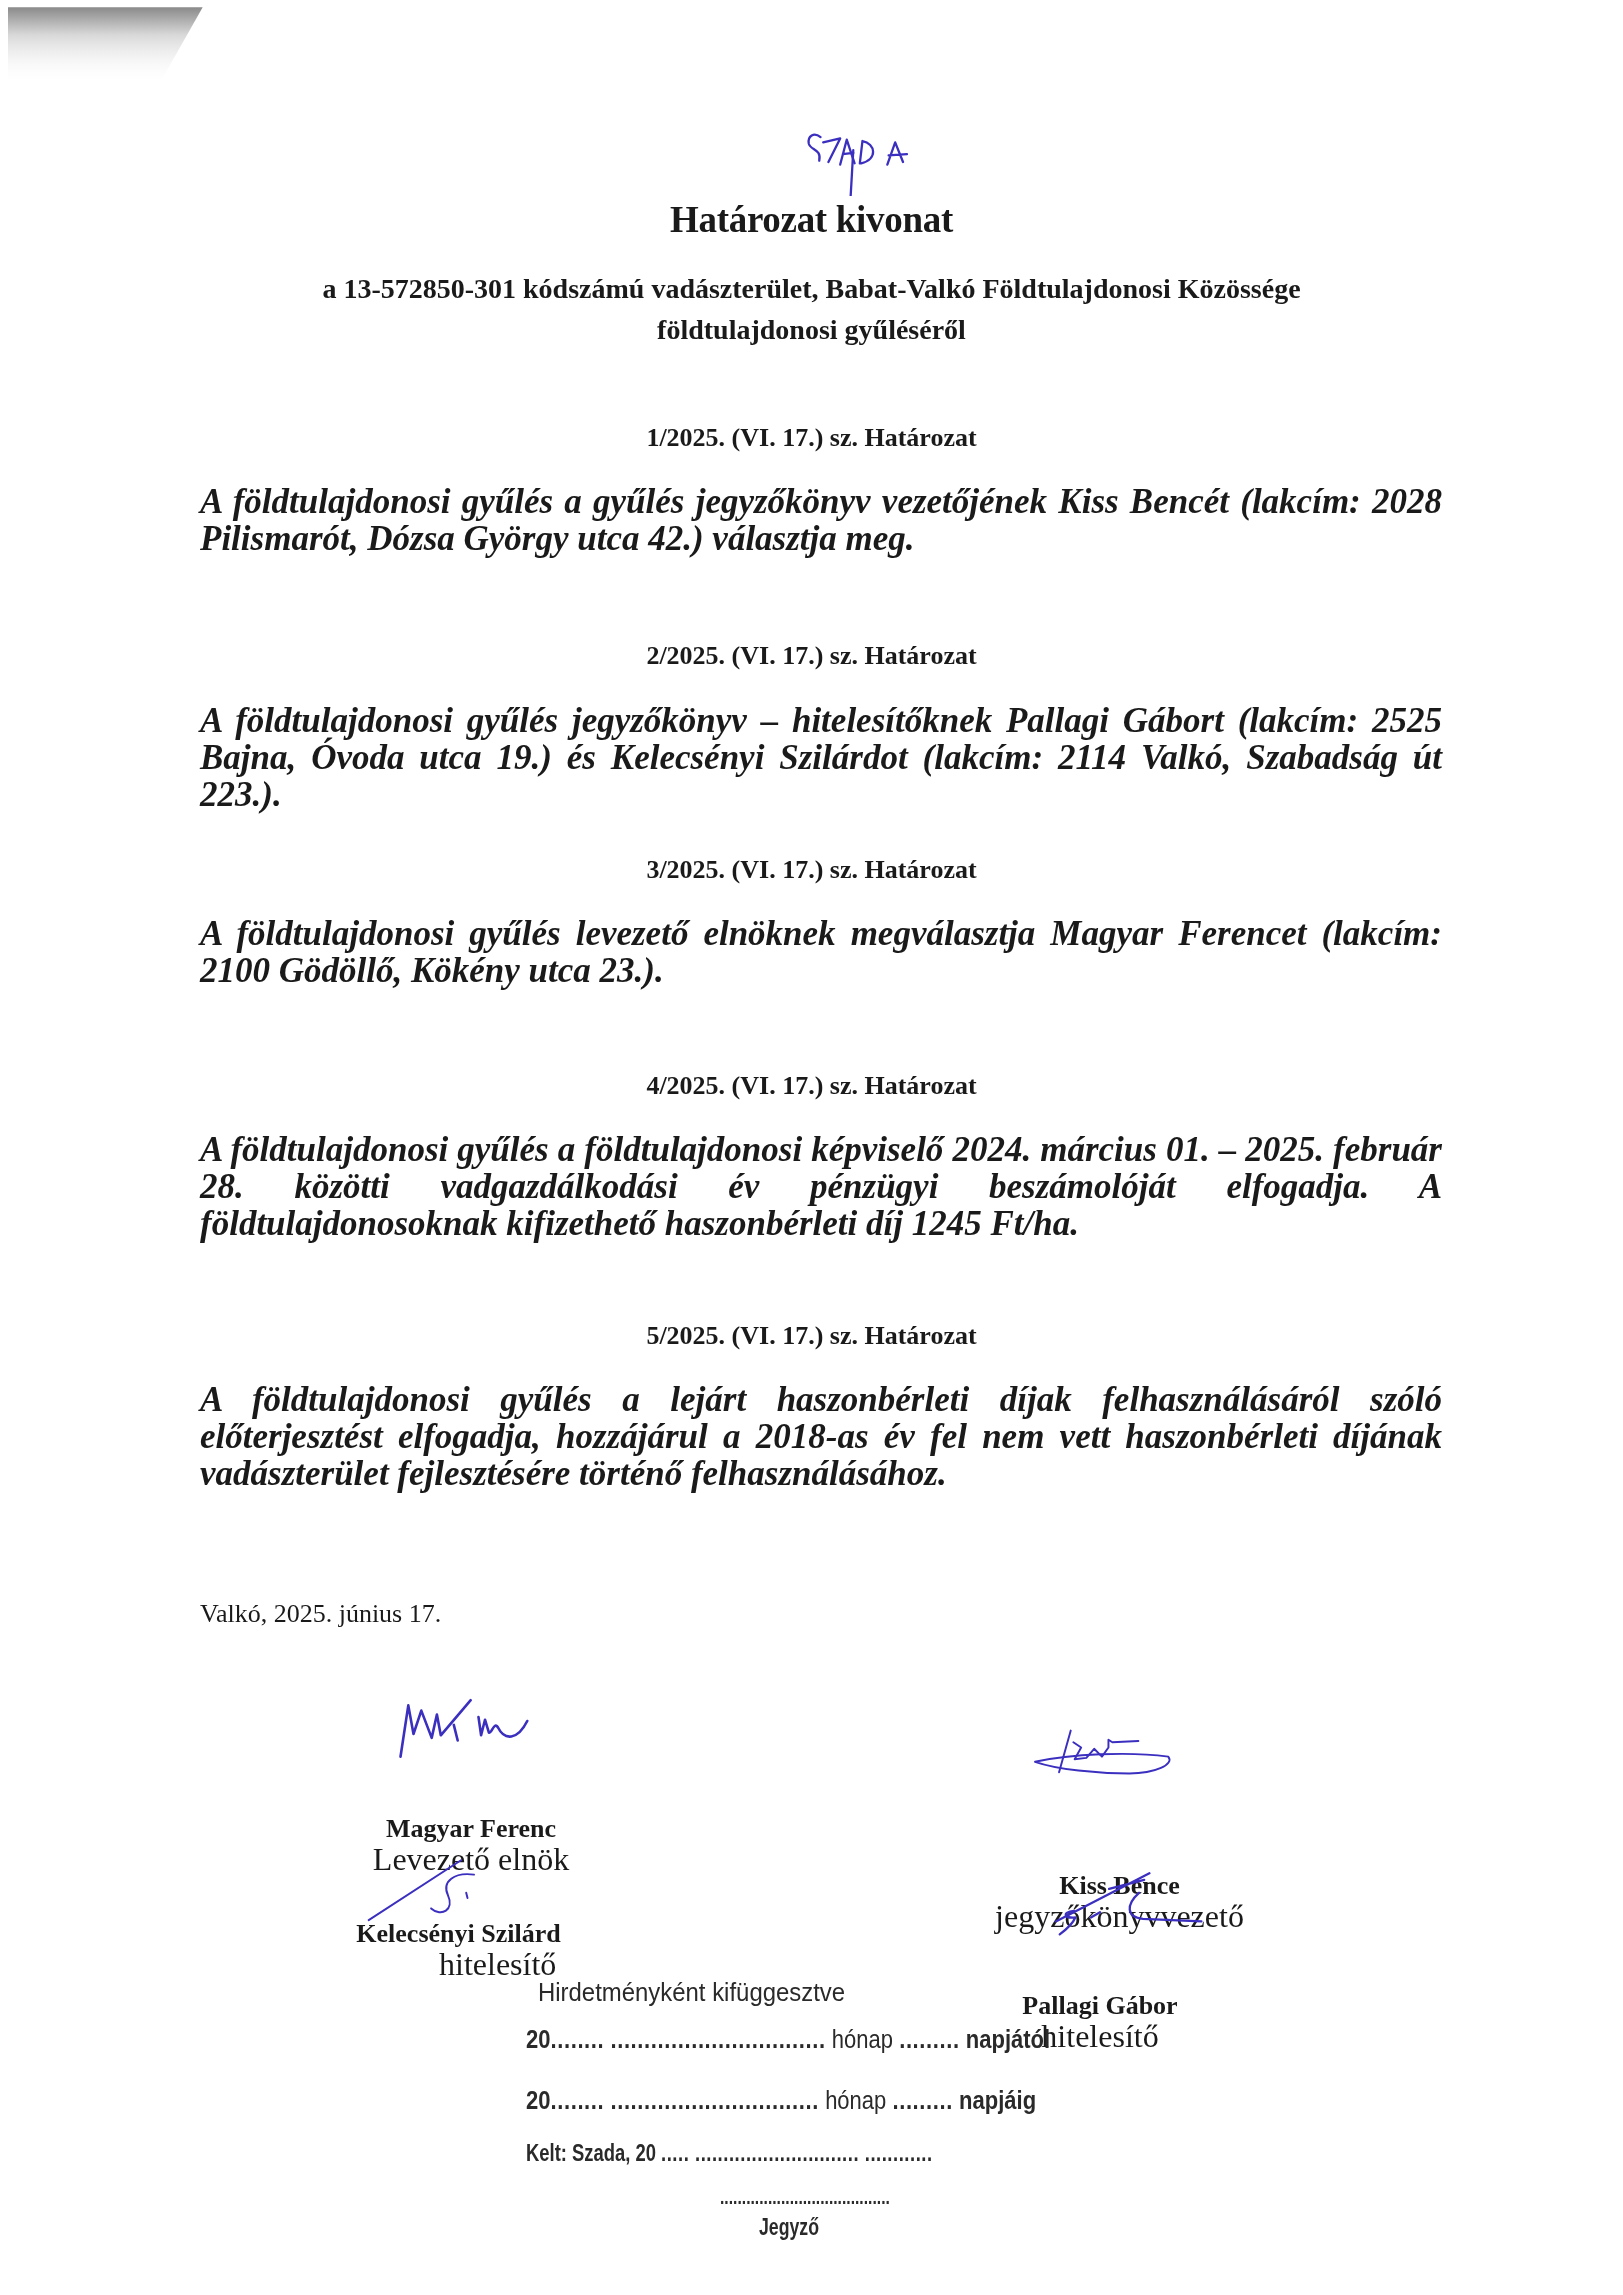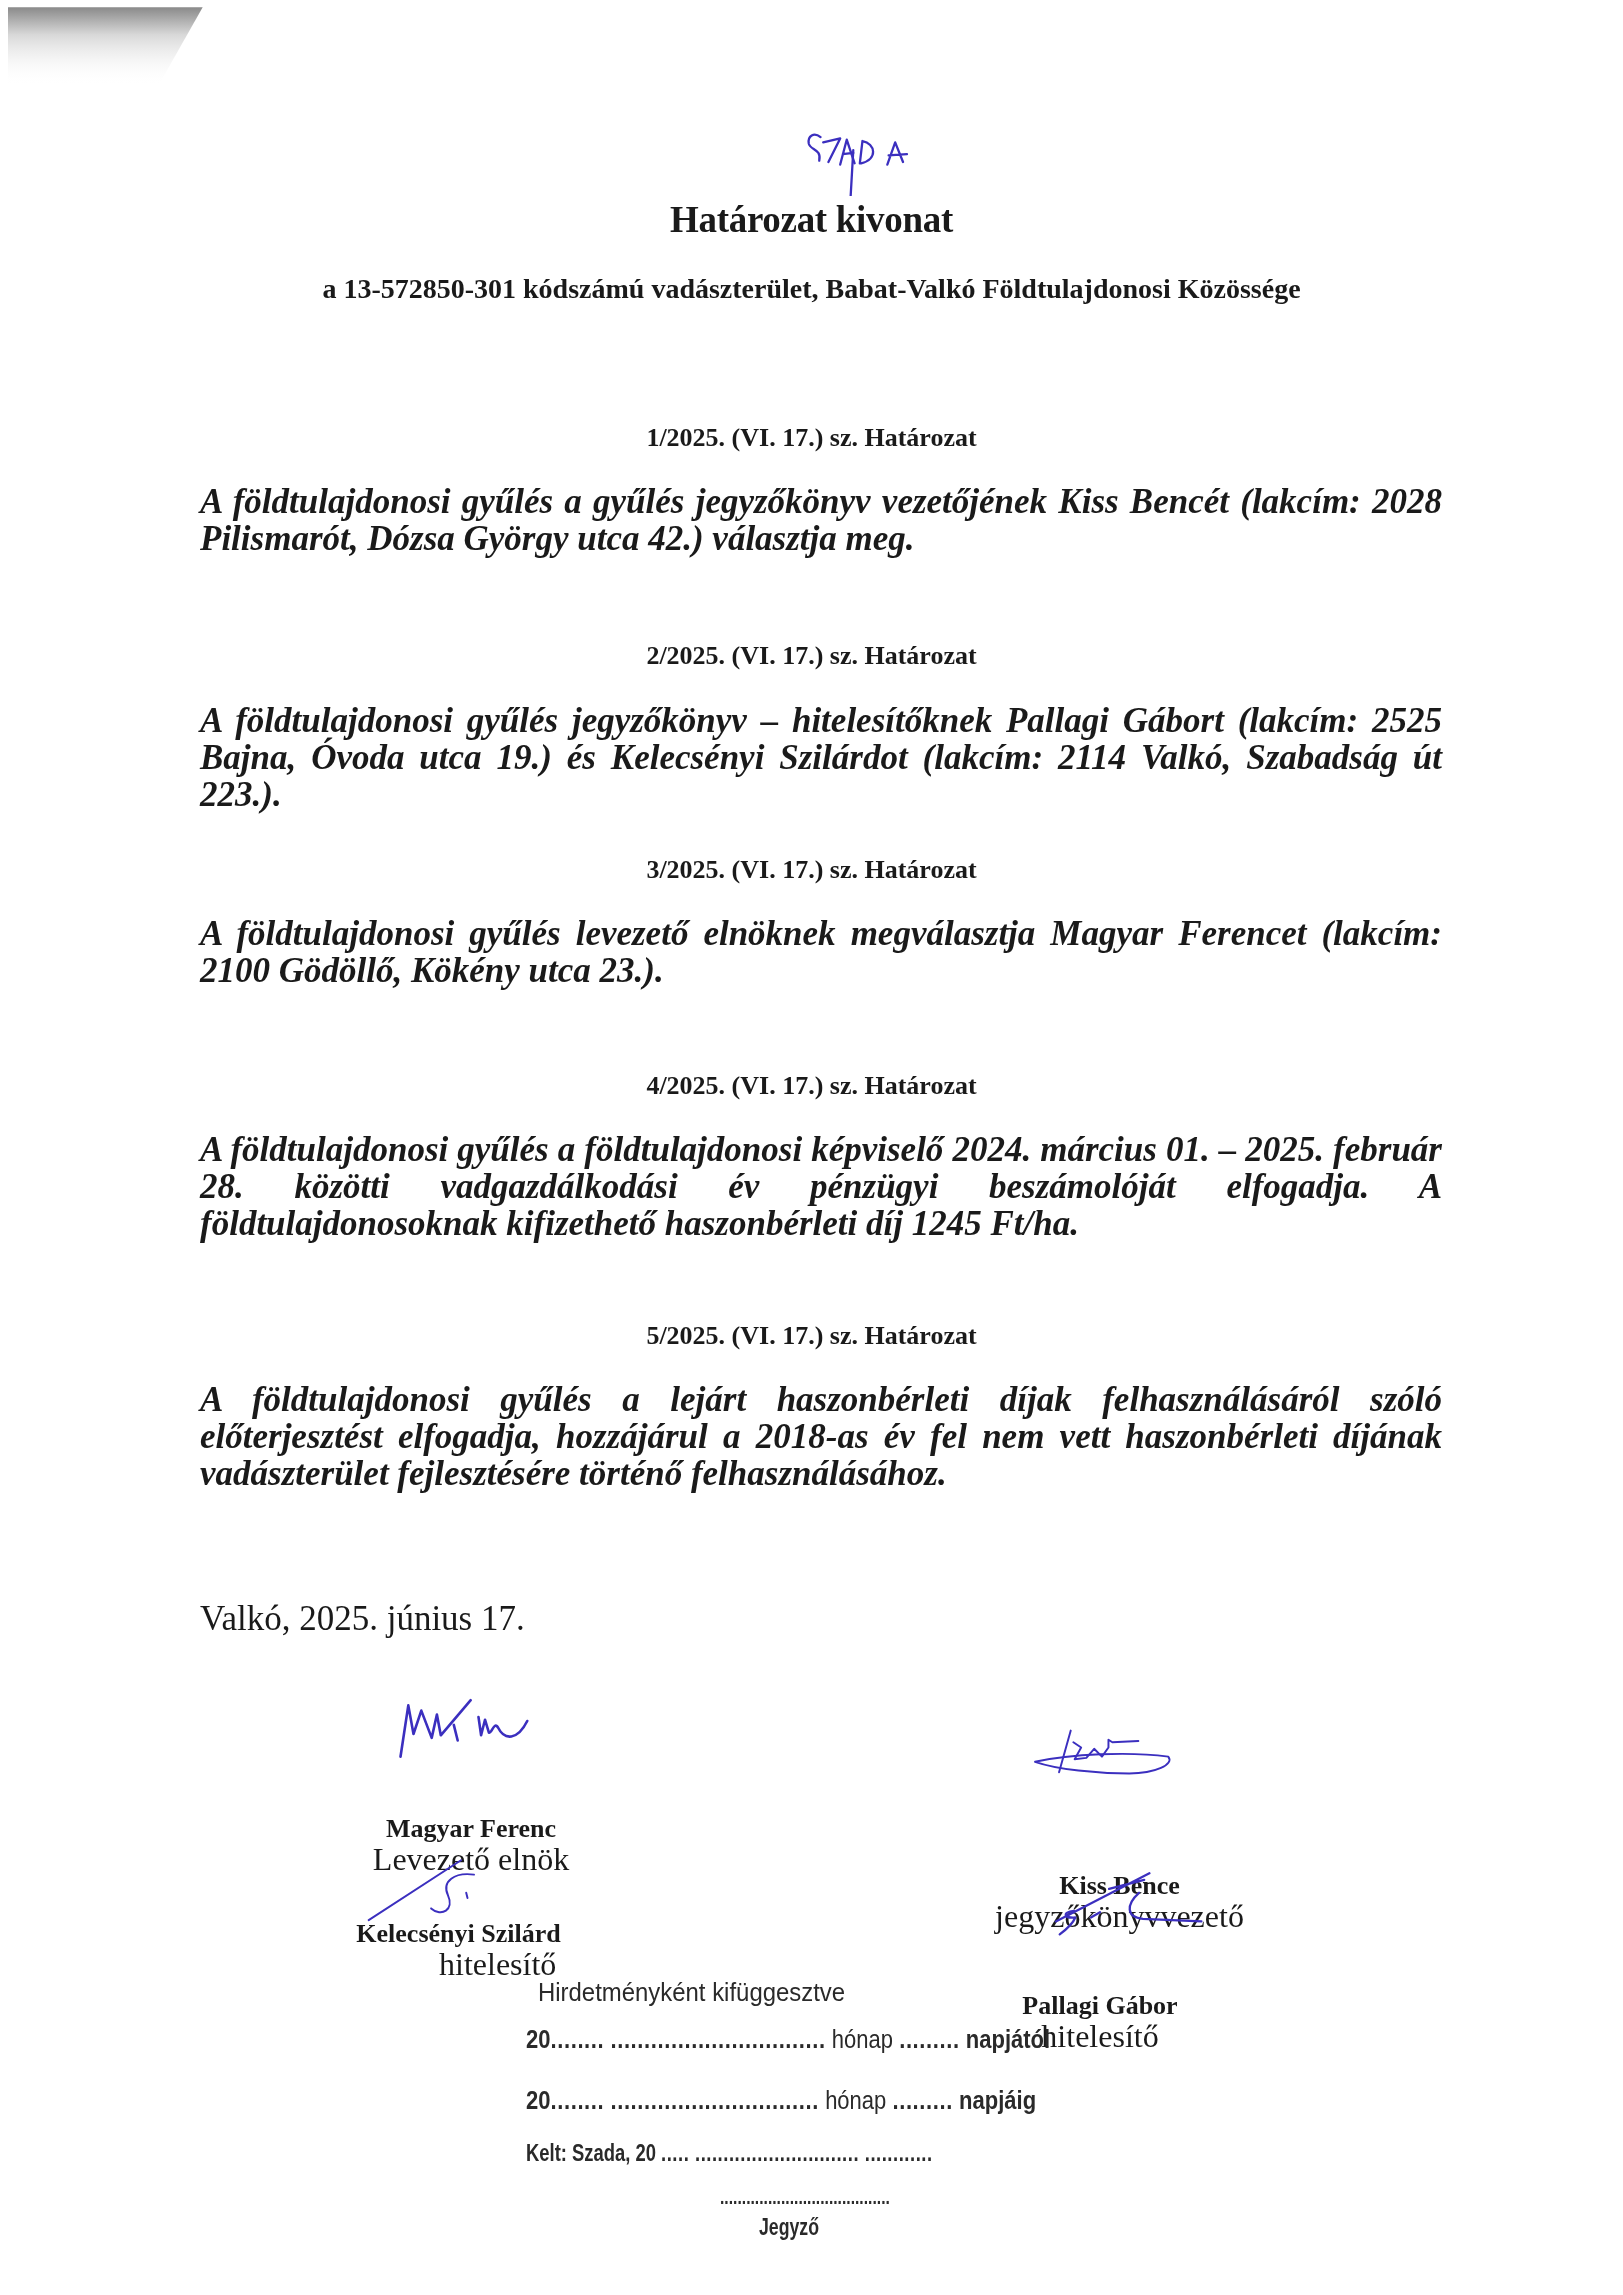--- a/index.html
+++ b/index.html
@@ -3,21 +3,21 @@
 <meta charset="utf-8">
 <style>
   html, body { margin: 0; padding: 0; background: #ffffff; }
   body { width: 1623px; height: 2295px; position: relative; overflow: hidden; color: #1a1a1a; font-family: "Liberation Serif", serif; }
   .corner-mark { position: absolute; left: 7.9px; top: 6.5px; width: 196px; height: 79px; }
   .handwritten-town { position: absolute; left: 802px; top: 124px; width: 151px; height: 72px; }
   .title { position: absolute; left: 0; width: 1623px; top: 198px; text-align: center; font-weight: bold; font-size: 37px; letter-spacing: -0.3px; }
   .subtitle { position: absolute; left: 0; width: 1623px; top: 268px; text-align: center; font-weight: bold; font-size: 28px; line-height: 41px; }
   .res-heading { position: absolute; left: 0; width: 1623px; text-align: center; font-weight: bold; font-size: 26px; }
   .res-body { position: absolute; left: 200px; width: 1242px; font-weight: bold; font-style: italic; font-size: 35px; line-height: 37px; text-align: justify; text-align-last: left; }
-  .place-date { position: absolute; left: 200px; top: 1599px; font-size: 35px; }
+  .place-date { position: absolute; left: 200px; top: 1599px; font-size: 26px; }
   .sig-block { position: absolute; text-align: center; }
   .sig-name { font-weight: bold; font-size: 26px; line-height: 31px; margin-top: 44px; }
   .sig-role { font-size: 32px; line-height: 31px; }
   .signature { position: absolute; }
   .stamp { position: absolute; font-family: "Liberation Sans", sans-serif; font-weight: bold; color: #2a2a2a; font-size: 25px; transform: scaleX(0.88); transform-origin: left center; white-space: nowrap; }
   .stamp .light { font-weight: normal; }
   .stamp-dots { letter-spacing: 0.7px; }
 </style>
 </head>
 <body>
@@ -41,20 +41,21 @@
     <path d="M58,62 L68,24 L80,60 M62,46 L78,44"></path>
     <path d="M74,110 L78,40"></path>
     <path d="M88,60 L92,26 C112,30 116,54 90,60"></path>
     <path d="M130,62 L142,28 L154,58 M132,48 L160,46"></path>
   </g>
 </svg>
 
 <div class="title">Határozat kivonat</div>
 <div class="subtitle">
   <div>a 13-572850-301 kódszámú vadászterület, Babat-Valkó Földtulajdonosi Közössége</div>
+  <div>földtulajdonosi gyűléséről</div>
 </div>
 
 <div class="res-heading" style="top:423px">1/2025. (VI. 17.) sz. Határozat</div>
 <div class="res-body" style="top:483px">A földtulajdonosi gyűlés a gyűlés jegyzőkönyv vezetőjének Kiss Bencét (lakcím: 2028 Pilismarót, Dózsa György utca 42.) választja meg.</div>
 
 <div class="res-heading" style="top:641px">2/2025. (VI. 17.) sz. Határozat</div>
 <div class="res-body" style="top:702px">A földtulajdonosi gyűlés jegyzőkönyv – hitelesítőknek Pallagi Gábort (lakcím: 2525 Bajna, Óvoda utca 19.) és Kelecsényi Szilárdot (lakcím: 2114 Valkó, Szabadság út 223.).</div>
 
 <div class="res-heading" style="top:855px">3/2025. (VI. 17.) sz. Határozat</div>
 <div class="res-body" style="top:915px">A földtulajdonosi gyűlés levezető elnöknek megválasztja Magyar Ferencet (lakcím: 2100 Gödöllő, Kökény utca 23.).</div>

